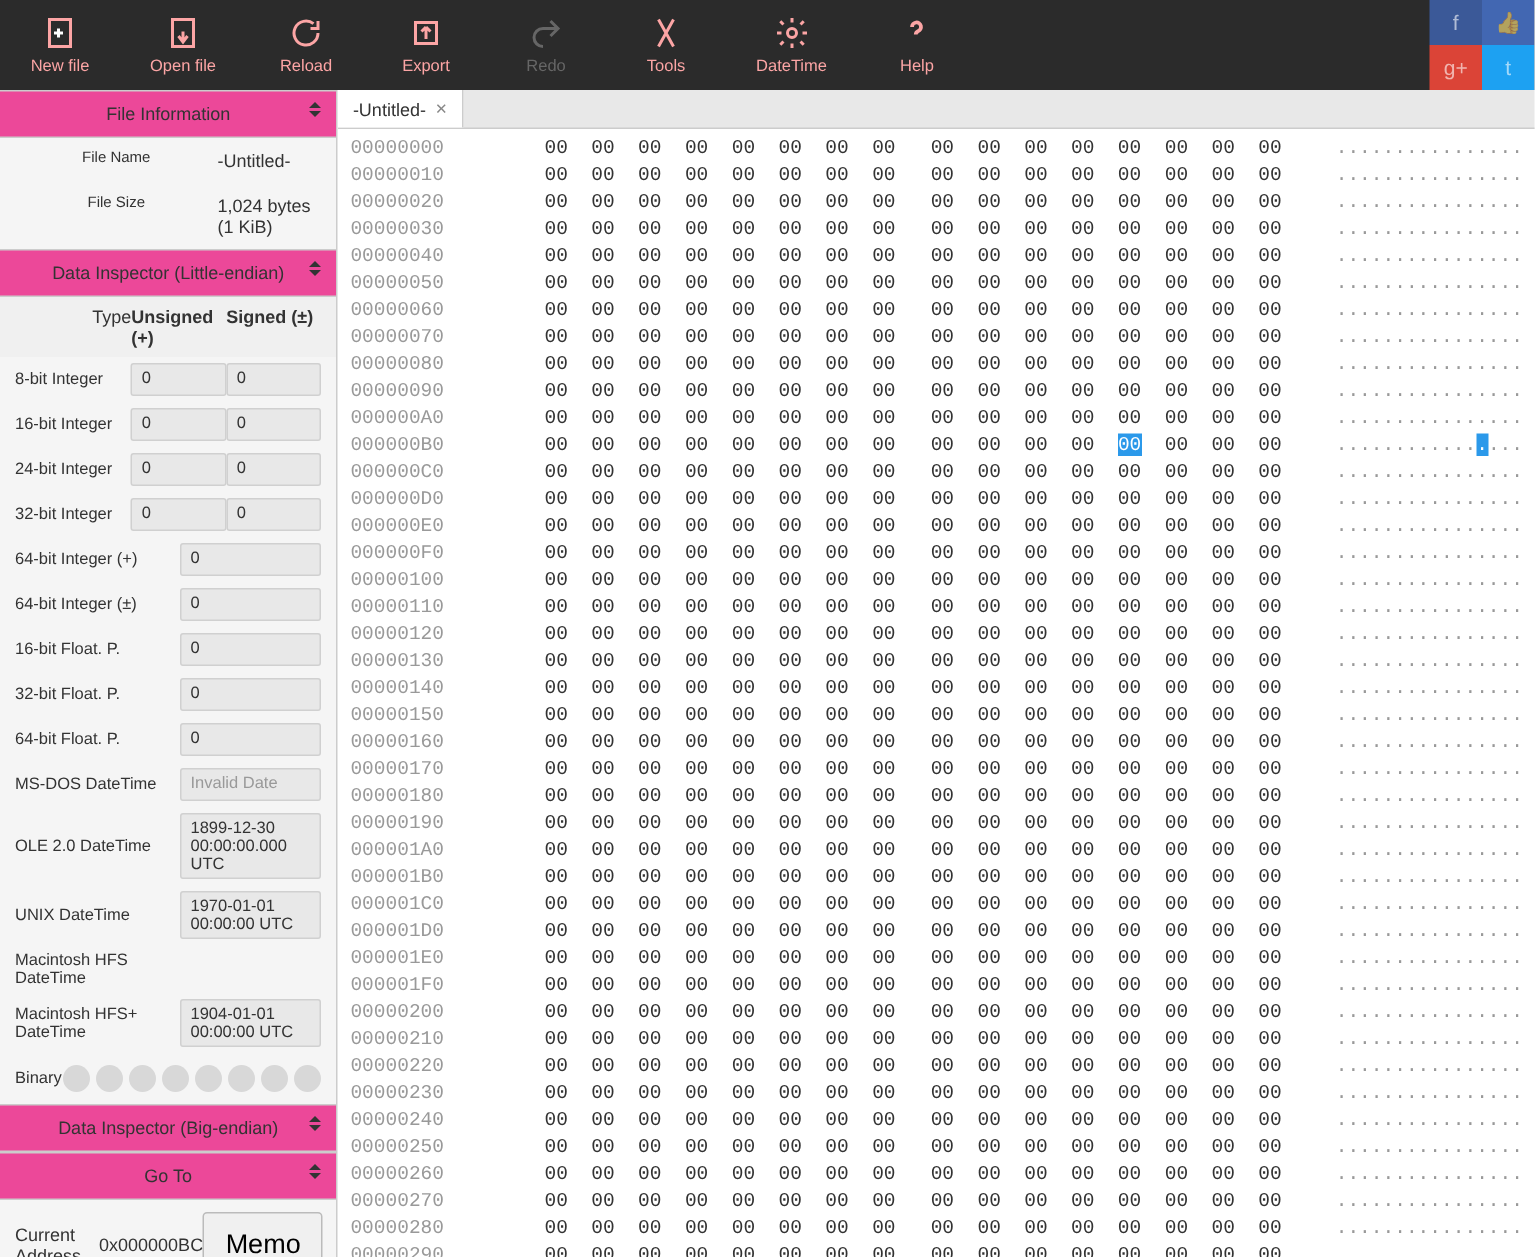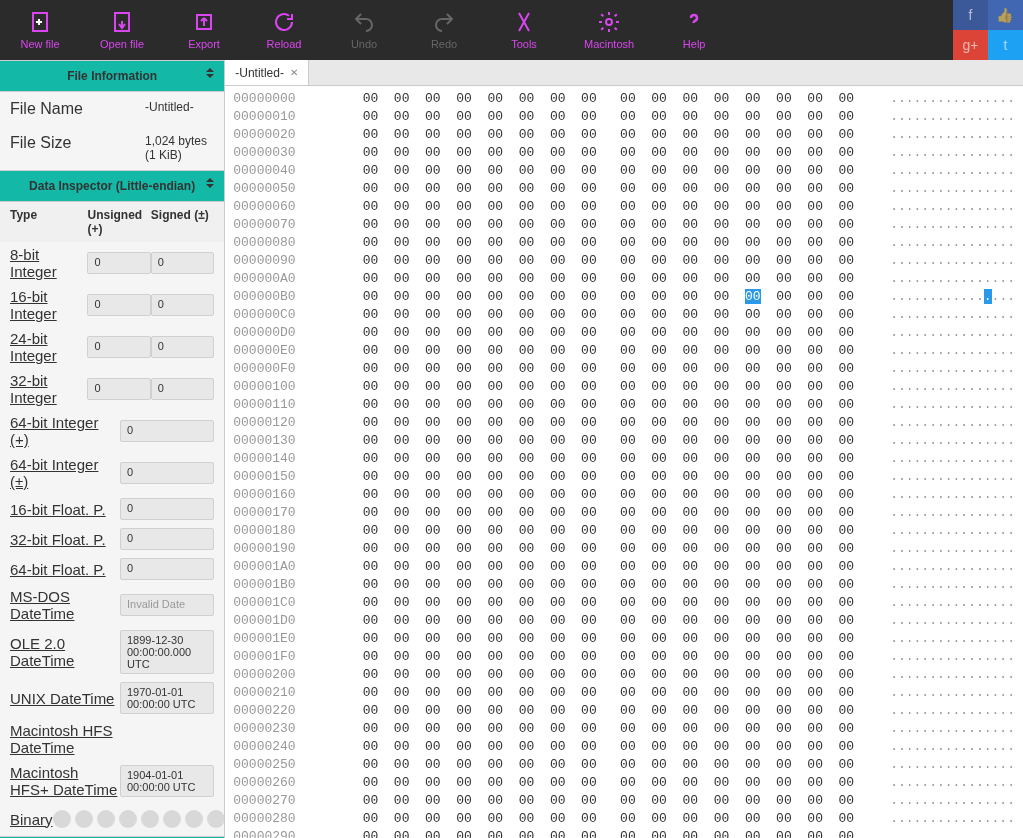--- a/index.html
+++ b/index.html
@@ -1,42 +1,42 @@
 <!DOCTYPE html>
 <html><head>
 <meta charset="utf-8">
 <style>
 * { box-sizing: border-box; margin: 0; padding: 0; }
 body { font-family: Arial, sans-serif; font-size: 12px; color: #333; background: #fff; overflow: hidden; }
 
 .toolbar { background: #2b2b2b; height: 60px; display: flex; }
-.toolbar-item { display: flex; flex-direction: column; align-items: center; justify-content: center; padding: 8px 20px; color: #d946ef; cursor: pointer; min-width: 80px; }
+.toolbar-item { display: flex; flex-direction: column; align-items: center; justify-content: center; padding: 8px 20px; color: #fca5a5; cursor: pointer; min-width: 80px; }
 .toolbar-item.disabled { color: #666; }
 .toolbar-item svg { width: 24px; height: 24px; margin-bottom: 4px; }
 .toolbar-label { font-size: 11px; }
 .toolbar-spacer { flex: 1; }
 .social { display: flex; flex-direction: column; width: 70px; }
 .social-row { display: flex; flex: 1; }
 .social-cell { flex: 1; display: flex; align-items: center; justify-content: center; color: rgba(255,255,255,0.6); font-size: 14px; }
 
 .app-body { display: flex; height: calc(838px - 60px); }
 
 .sidebar { width: 315px; background: #f5f5f5; border-right: 1px solid #ccc; overflow-y: auto; }
-.section-header { background: #14b8a6; border-bottom: 1px solid #ccc; border-top: 1px solid #ccc; padding: 8px; font-weight: bold; text-align: center; position: relative; cursor: pointer; }
+.section-header { background: #ec4899; border-bottom: 1px solid #ccc; border-top: 1px solid #ccc; padding: 8px; font-weight: normal; text-align: center; position: relative; cursor: pointer; }
 .section-header::after { content: ''; position: absolute; right: 10px; top: 50%; transform: translateY(-50%); border-left: 4px solid transparent; border-right: 4px solid transparent; border-top: 4px solid #333; }
 .section-header::before { content: ''; position: absolute; right: 10px; top: 50%; transform: translateY(-50%); margin-top: -6px; border-left: 4px solid transparent; border-right: 4px solid transparent; border-bottom: 4px solid #333; }
 .info-row { display: flex; padding: 8px 10px; }
-.info-label { width: 135px; font-size: 16px; }
+.info-label { width: 135px; font-size: 10px; text-align: center; }
 .info-value { flex: 1; font-size: 12px; }
 .inspector-head { display: flex; padding: 6px 10px; background: #f0f0f0; }
-.inspector-head .col-type { width: 110px; font-weight: bold; }
+.inspector-head .col-type { width: 110px; font-weight: normal; text-align: right; }
 .inspector-head .col-u { width: 90px; font-weight: bold; }
 .inspector-head .col-s { width: 90px; font-weight: bold; }
 .inspector-row { display: flex; padding: 4px 10px; align-items: center; }
-.inspector-row .col-type { width: 110px; font-size: 15px; text-decoration: underline; }
+.inspector-row .col-type { width: 110px; font-size: 11px; }
 .inspector-row .col-u, .inspector-row .col-s { width: 90px; }
 .val-box { background: #e8e8e8; border: 1px solid #d0d0d0; padding: 3px 6px; font-size: 11px; border-radius: 2px; min-height: 22px; }
 .val-box.disabled { color: #999; }
 .val-wide { flex: 1; }
 .binary-circles { display: flex; gap: 4px; padding: 4px 0; }
 .binary-circles span { width: 18px; height: 18px; background: #d8d8d8; border-radius: 50%; display: inline-block; }
 .goto-row { display: flex; padding: 8px 10px; align-items: center; }
 .goto-label { width: 135px; font-size: 12px; }
 .goto-val { flex: 1; font-size: 12px; margin-left: 12px; }
 .memo-btn { background: #f0f0f0; border: 1px solid #bbb; padding: 10px 14px; border-radius: 3px; cursor: pointer; font-size: 18px; }
@@ -67,55 +67,49 @@
   </div>
   <div class="toolbar-item">
     <svg viewBox="0 0 24 24" fill="none" stroke="currentColor" stroke-width="2">
         <rect x="5" y="3" width="14" height="18"></rect>
         <path d="M12 18v-7M9 14l3 4 3-4"></path>
       </svg>
     <span class="toolbar-label">Open file</span>
   </div>
   <div class="toolbar-item">
     <svg viewBox="0 0 24 24" fill="none" stroke="currentColor" stroke-width="2">
+        <path d="M20 12a8 8 0 1 1-3-6.2M20 4v5h-5"></path>
+      </svg>
+    <span class="toolbar-label">Reload</span>
+  </div>
+  <div class="toolbar-item">
+    <svg viewBox="0 0 24 24" fill="none" stroke="currentColor" stroke-width="2">
         <rect x="5" y="5" width="14" height="14"></rect>
         <path d="M12 16V8M12 8l3 3M12 8l-3 3"></path>
       </svg>
     <span class="toolbar-label">Export</span>
   </div>
-  <div class="toolbar-item">
-    <svg viewBox="0 0 24 24" fill="none" stroke="currentColor" stroke-width="2">
-        <path d="M20 12a8 8 0 1 1-3-6.2M20 4v5h-5"></path>
-      </svg>
-    <span class="toolbar-label">Reload</span>
-  </div>
-  <div class="toolbar-item disabled">
-    <svg viewBox="0 0 24 24" fill="none" stroke="currentColor" stroke-width="2">
-        <path d="M9 14L4 9l5-5M4 9h10a6 6 0 0 1 0 12"></path>
-      </svg>
-    <span class="toolbar-label">Undo</span>
-  </div>
   <div class="toolbar-item disabled">
     <svg viewBox="0 0 24 24" fill="none" stroke="currentColor" stroke-width="2">
         <path d="M15 14l5-5-5-5M20 9H10a6 6 0 0 0 0 12"></path>
       </svg>
     <span class="toolbar-label">Redo</span>
   </div>
   <div class="toolbar-item">
     <svg viewBox="0 0 24 24" fill="none" stroke="currentColor" stroke-width="2">
         <path d="M7 3l10 18M17 3L7 21M14 6a3 3 0 1 0 0 0M10 18a3 3 0 1 0 0 0"></path>
       </svg>
     <span class="toolbar-label">Tools</span>
   </div>
   <div class="toolbar-item">
     <svg viewBox="0 0 24 24" fill="none" stroke="currentColor" stroke-width="2">
         <circle cx="12" cy="12" r="3"></circle>
         <path d="M12 2v3M12 19v3M4.2 4.2l2.1 2.1M17.7 17.7l2.1 2.1M2 12h3M19 12h3M4.2 19.8l2.1-2.1M17.7 6.3l2.1-2.1"></path>
       </svg>
-    <span class="toolbar-label">Macintosh</span>
+    <span class="toolbar-label">DateTime</span>
   </div>
   <div class="toolbar-item">
     <svg viewBox="0 0 24 24" fill="none" stroke="currentColor" stroke-width="2.5">
         <path d="M9 8a3 3 0 1 1 4 2.8c-1 .5-1.5 1.2-1.5 2.2M12 18h0"></path>
       </svg>
     <span class="toolbar-label">Help</span>
   </div>
   <div class="toolbar-spacer"></div>
   <div class="social">
     <div class="social-row">

